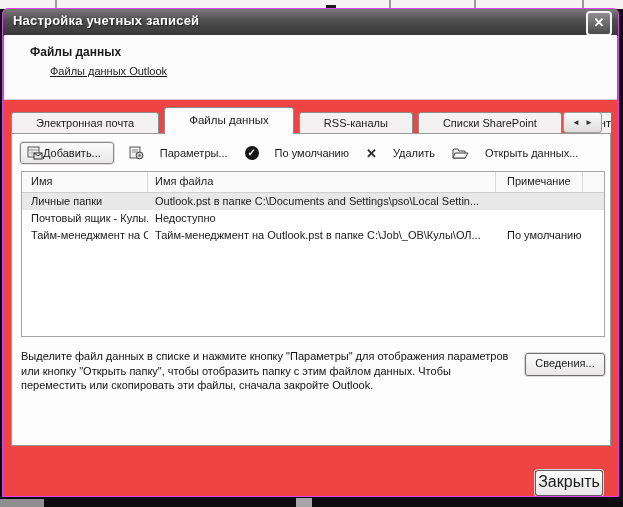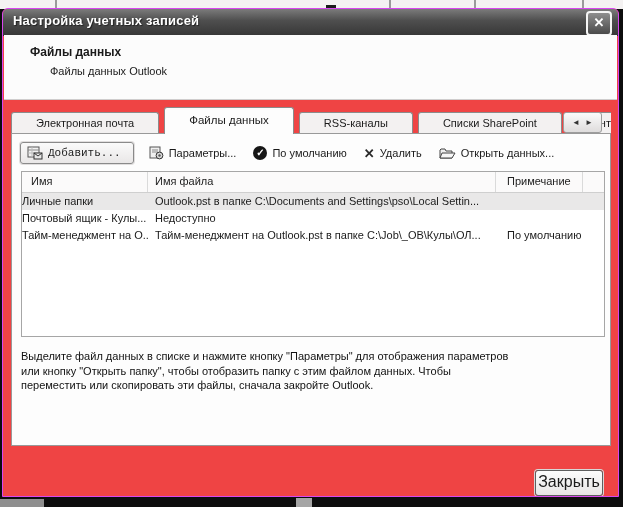--- a/index.html
+++ b/index.html
@@ -13,52 +13,52 @@
 
   
   .dialog{position:absolute;left:2px;top:8px;width:617px;height:489px;background:#ef4444;border:1px solid #d946ef;border-radius:6px 6px 0 0;box-sizing:border-box;overflow:hidden;}
   .titlebar{position:absolute;left:0;top:0;width:100%;height:26px;background:linear-gradient(#7b7b7b,#4e4e4e 45%,#383838);border-bottom:1px solid #2a2a2a;}
   .title-text{position:absolute;left:10px;top:4px;color:#fff;font-weight:bold;font-size:13px;letter-spacing:.2px;text-shadow:1px 1px 1px #222;}
   .close-btn{position:absolute;right:6px;top:2px;width:22px;height:21px;border:2px solid #f5f5f5;border-radius:4px;background:linear-gradient(#8e8e8e,#4a4a4a);color:#fff;font-weight:bold;font-size:13px;line-height:19px;text-align:center;cursor:default;}
 
   
   .head-block{position:absolute;left:1px;top:26px;width:calc(100% - 2px);height:64px;background:#fcfcfc;border-bottom:1px solid #cfcdcd;}
   .head-title{position:absolute;left:26px;top:10px;font-weight:bold;font-size:12px;}
-  .head-sub{position:absolute;left:46px;top:30px;font-size:11px;}
+  .head-sub{position:absolute;left:46px;top:30px;font-size:11px;text-decoration:underline;}
 
   
   .tabs{position:absolute;left:8px;top:97px;width:600px;height:28px;overflow:hidden;white-space:nowrap;}
   .tab{display:inline-block;vertical-align:bottom;height:21px;line-height:21px;margin-top:6px;margin-right:2px;padding:0 24px;background:#f3f1f1;border:1px solid #8b8b8b;border-bottom:none;border-radius:3px 3px 0 0;font-size:11px;position:relative;z-index:1;}
   .tab.active{height:26px;line-height:24px;margin-top:1px;background:#fdfdfd;z-index:3;font-size:11.5px;}
   .tab.clipped{max-width:50px;overflow:hidden;}
   .tab-scroll{position:absolute;right:16px;top:103px;width:37px;height:19px;background:linear-gradient(#fbfbfb,#dedcdc);border:1px solid #9c9c9c;border-radius:3px;z-index:4;display:flex;align-items:center;justify-content:center;gap:5px;font-size:8px;color:#333;}
 
   
   .panel{position:absolute;left:8px;top:124px;width:600px;height:313px;background:#fdfdfd;border:1px solid #999;box-sizing:border-box;z-index:2;}
 
   
   .toolbar{position:absolute;left:8px;top:6px;height:26px;display:flex;align-items:center;gap:13px;}
-  .tool-btn{display:flex;align-items:center;gap:5px;border:1px solid #8a8a8a;border-radius:3px;background:linear-gradient(#fafafa,#e9e7e7);padding:3px 12px 3px 6px;box-shadow:0 0 0 1px #e0dede;font-family:Liberation Mono, monospace;}
-  .tool-item{display:flex;align-items:center;gap:5px;padding:3px 2px;}
+  .tool-btn{display:flex;align-items:center;border:1px solid #8a8a8a;border-radius:3px;background:linear-gradient(#fafafa,#e9e7e7);padding:3px 12px 3px 6px;box-shadow:0 0 0 1px #e0dede;}
+  .tool-item{display:flex;align-items:center;gap:16px;padding:3px 2px;}
   .tool-label{white-space:nowrap;}
   .circ-check{width:14px;height:14px;border-radius:50%;background:#161616;color:#fff;font-size:10px;font-weight:bold;line-height:14px;text-align:center;}
   .x-glyph{color:#2a2a2a;font-size:13px;font-weight:bold;line-height:13px;}
 
   
   .list{position:absolute;left:9px;top:37px;width:584px;height:166px;border:1px solid #a6a6a6;background:#fff;box-sizing:border-box;overflow:hidden;}
   .lhdr{display:flex;height:20px;background:#fbfafa;border-bottom:1px solid #cfcfcf;}
   .lhdr .hc{box-sizing:border-box;border-right:1px solid #dadada;line-height:19px;white-space:nowrap;overflow:hidden;color:#222;}
   .hc.c-name{width:126px;padding-left:9px;}
   .hc.c-file{width:348px;padding-left:7px;}
   .hc.c-note{width:87px;padding-left:11px;}
   .hc.c-rest{flex:1;border-right:none;}
   .lrow{display:flex;height:17px;line-height:17px;}
   .lrow.selected{background:#e9e8e8;}
   .lrow .rc{box-sizing:border-box;white-space:nowrap;overflow:hidden;}
-  .rc.c-name{width:126px;}
+  .rc.c-name{width:126px;padding-left:9px;}
   .rc.c-file{width:348px;padding-left:7px;}
   .rc.c-note{width:87px;padding-left:11px;}
 
   
   .desc{position:absolute;left:9px;top:215px;width:494px;font-size:11px;line-height:1.32;color:#111;}
   .details-btn{position:absolute;left:513px;top:219px;width:78px;height:21px;border:1px solid #6e6e6e;border-radius:3px;background:linear-gradient(#fbfbfb,#e9e7e7);font-size:11px;text-align:center;line-height:19px;box-shadow:0 0 0 1px #dcdada;}
 
   
   .close-dialog-btn{position:absolute;left:532px;top:461px;width:66px;height:24px;border:1px solid #5f5f5f;border-radius:3px;background:linear-gradient(#fcfcfc,#e7e5e5);font-size:16px;text-align:center;line-height:22px;box-shadow:0 0 0 1px #d8d6d6;}
 
@@ -176,20 +176,21 @@
           <div class="rc c-note"></div>
         </div>
         <div class="lrow">
           <div class="rc c-name">Тайм-менеджмент на O...</div>
           <div class="rc c-file">Тайм-менеджмент на Outlook.pst в папке C:\Job\_OB\Кулы\ОЛ...</div>
           <div class="rc c-note">По умолчанию</div>
         </div>
       </div>
 
       <div class="desc">Выделите файл данных в списке и нажмите кнопку "Параметры" для отображения параметров или кнопку "Открыть папку", чтобы отобразить папку с этим файлом данных. Чтобы переместить или скопировать эти файлы, сначала закройте Outlook.</div>
+      <div class="details-btn">Сведения...</div>
 
     </div>
 
     <div class="close-dialog-btn">Закрыть</div>
   </div>
 
   <div class="bottom-frag-left"></div>
   <div class="bottom-frag-mid"></div>
 
 </div>

